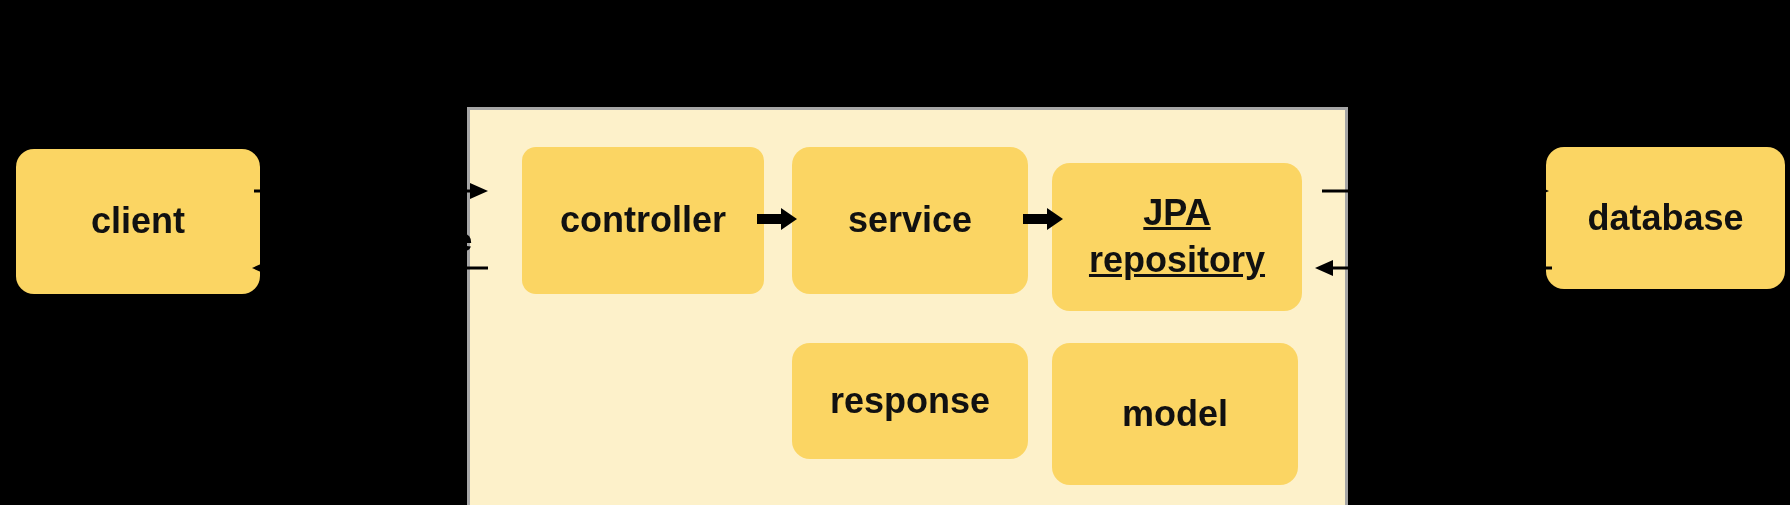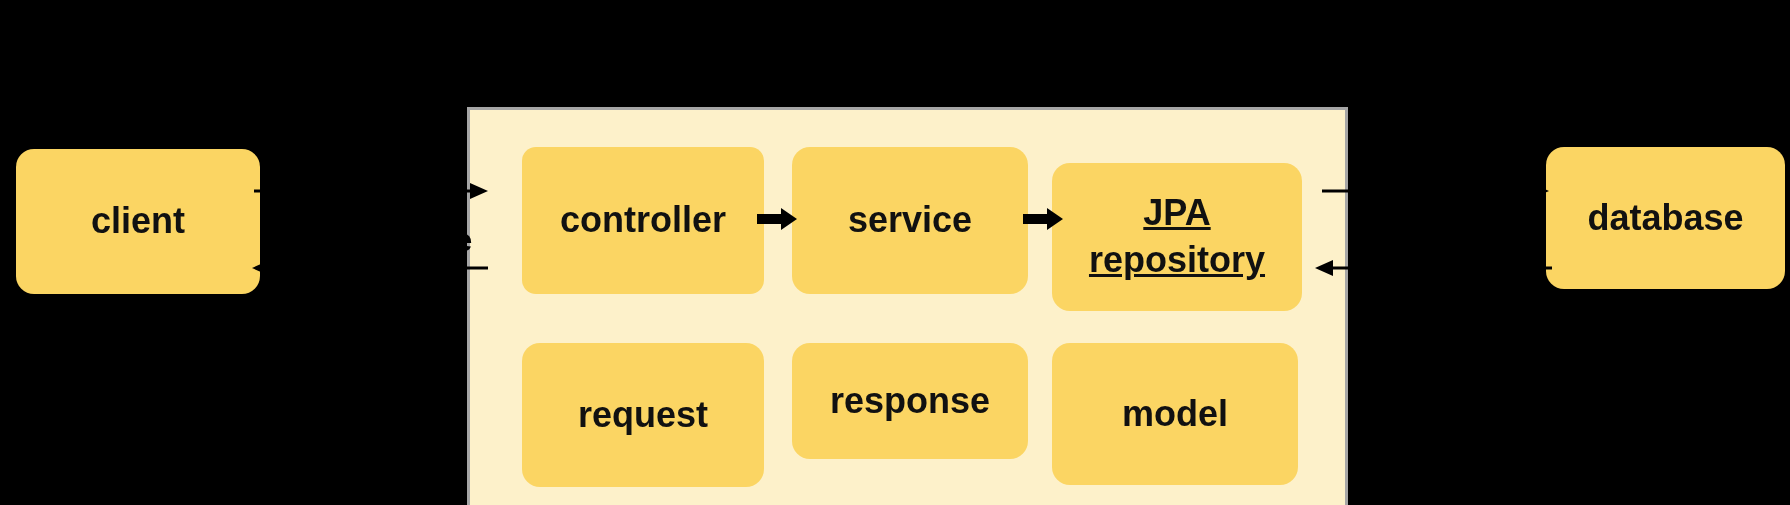--- a/index.html
+++ b/index.html
@@ -69,23 +69,20 @@
   </div>
 
   <div class="node" style="left:792px; top:115px; width:236px; height:147px;text-align:right;">
     <span>service</span>
   </div>
 
   <div class="node" style="left:1052px; top:131px; width:250px; height:148px;text-decoration:underline;">
     <span>JPA repository</span>
   </div>
 
-  <div class="node" style="left:522px; top:311px; width:242px; height:144px;">
-    <span>request</span>
-  </div>
 
   <div class="node" style="left:792px; top:311px; width:236px; height:116px;">
     <span>response</span>
   </div>
 
   <div class="node" style="left:1052px; top:311px; width:246px; height:142px;text-align:right;">
     <span>model</span>
   </div>
 
   <svg class="arrow-layer" viewBox="0 0 1790 505" xmlns="http://www.w3.org/2000/svg">

